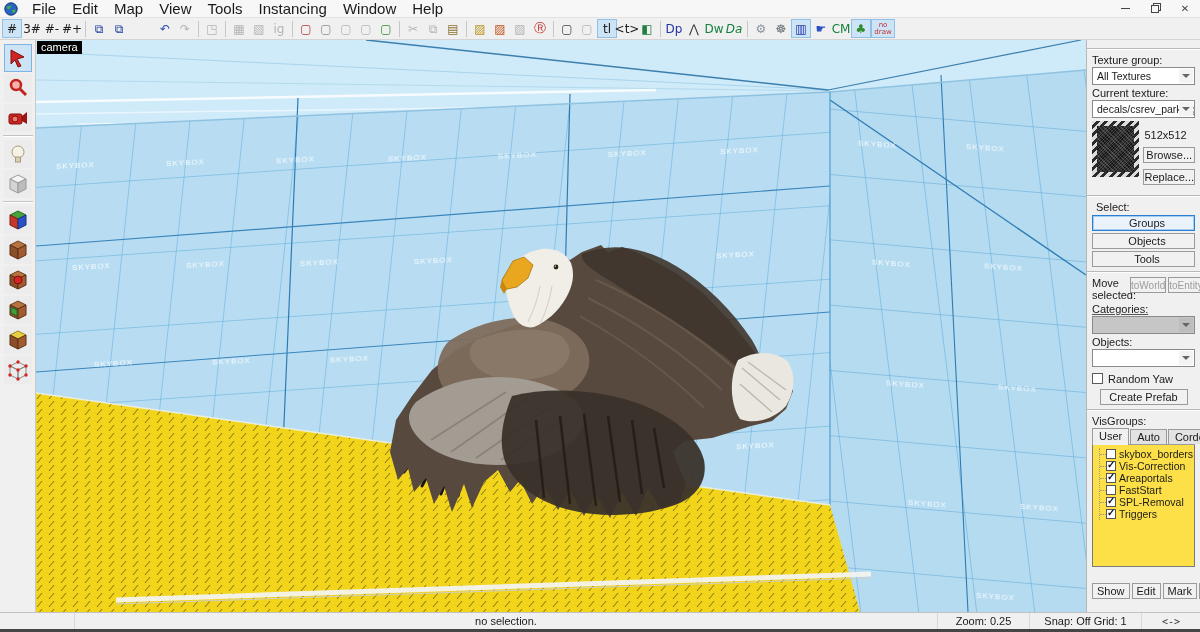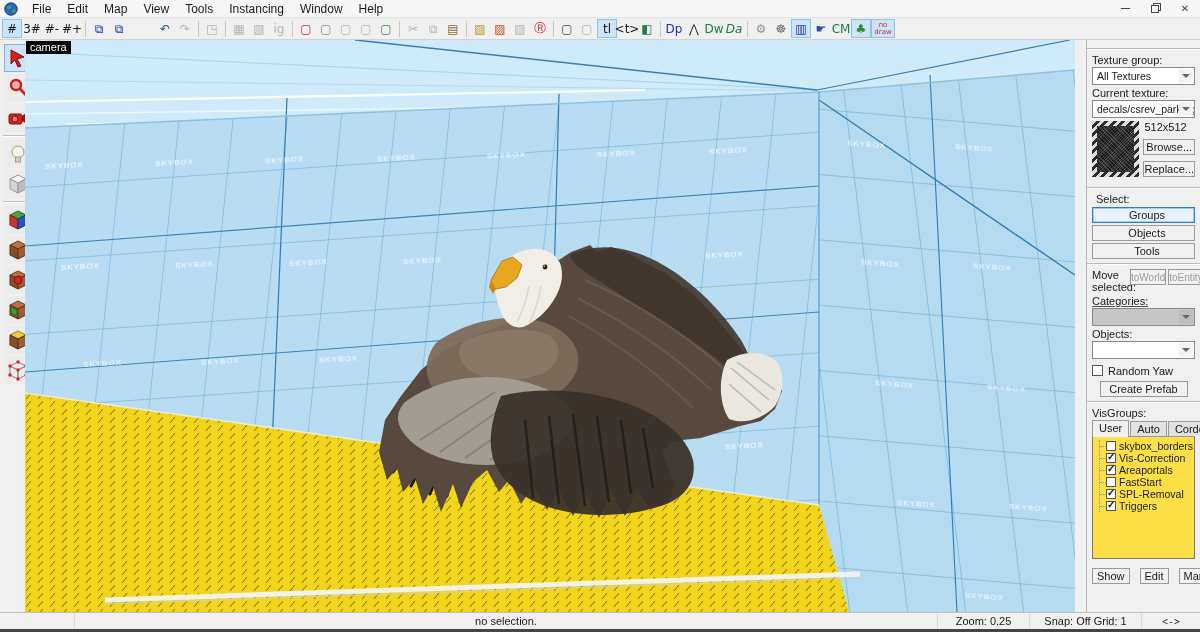--- a/index.html
+++ b/index.html
@@ -3,21 +3,21 @@
 <meta charset="utf-8">
 <style>
   html,body{margin:0;padding:0;width:1200px;height:632px;overflow:hidden;
     font-family:"Liberation Sans",sans-serif;font-size:11px;background:#f0f0f0;color:#1a1a1a;}
   *{box-sizing:border-box;}
 
   
   .menubar{position:absolute;left:0;top:0;width:1200px;height:18px;background:#f7f7f7;
     display:flex;align-items:center;border-bottom:1px solid #e3e3e3;}
   .appicon{width:14px;height:14px;margin:0 6px 0 4px;}
-  .menu-item{padding:0 8px;font-size:12px;line-height:18px;cursor:default;}
+  .menu-item{padding:0 8px;font-size:15px;line-height:18px;cursor:default;}
   .win-controls{margin-left:auto;display:flex;height:18px;}
   .wbtn{width:30px;height:18px;display:flex;align-items:center;justify-content:center;color:#444;font-size:10px;}
   .wbtn .ming{width:9px;border-bottom:1px solid #444;height:1px;}
   .wbtn .restg{width:8px;height:8px;border:1px solid #444;box-shadow:2px -2px 0 -1px #f7f7f7,2px -2px 0 0 #444;}
 
   
   .toolbar{position:absolute;left:0;top:18px;width:1200px;height:22px;background:#f0f0f0;
     border-bottom:1px solid #d4d4d4;display:flex;align-items:center;padding-left:2px;}
   .tbtn{width:20px;height:19px;display:flex;align-items:center;justify-content:center;
     font-family:"DejaVu Sans",sans-serif;font-size:12px;border:1px solid transparent;margin:0;color:#222;}
@@ -29,21 +29,21 @@
 
   
   .toolcol{position:absolute;left:0;top:40px;width:36px;height:572px;background:#f0f0f0;
     border-right:1px solid #c9c9c9;display:flex;flex-direction:column;align-items:center;padding-top:3px;}
   .tool{width:28px;height:28px;margin:1px 0;border:1px solid transparent;display:flex;
     align-items:center;justify-content:center;background:#ececec;}
   .tool.active{background:#cde4f7;border-color:#7db4e4;}
   .tgroove{width:30px;height:2px;border-top:1px solid #c2c2c2;border-bottom:1px solid #fff;margin:2px 0;}
 
   
-  .viewport{position:absolute;left:25px;top:40px;width:919px;height:572px;background:#bfe0f2;}
+  .viewport{position:absolute;left:36px;top:40px;width:919px;height:572px;background:#bfe0f2;}
   .cam-label{position:absolute;left:1px;top:1px;background:#000;color:#fff;padding:0 4px;
     font-size:11px;line-height:13px;z-index:5;}
 
   
   .rpanel{position:absolute;left:1086px;top:40px;width:114px;height:572px;background:#f0f0f0;
     border-left:1px solid #b6b6b6;padding:4px 5px 0 5px;font-size:11px;}
   .groove{height:2px;border-top:1px solid #b9b9b9;border-bottom:1px solid #fdfdfd;margin:4px -5px;}
   .rlabel{margin:2px 0 1px 0;}
   .combo{position:relative;background:#fff;border:1px solid #8a8a8a;height:18px;display:flex;
     align-items:center;padding:0 17px 0 4px;white-space:nowrap;overflow:hidden;font-size:10.5px;}
@@ -52,21 +52,21 @@
   .combo .arr::after{content:"";border:4px solid transparent;border-top:4px solid #666;margin-top:4px;}
   .combo.disabled{background:#c6c6c6;}
   .combo.disabled .arr{background:#bdbdbd;}
   .texrow{display:flex;margin-top:3px;}
   .texpreview{width:56px;height:56px;padding:5px;
     background:repeating-linear-gradient(135deg,#dcdcdc 0 3px,#2b2b2b 3px 6px);}
   .texinner{width:100%;height:100%;background:
     repeating-linear-gradient(45deg,rgba(150,150,150,.30) 0 1px,transparent 1px 3px),
     repeating-linear-gradient(-45deg,rgba(220,220,220,.18) 0 1px,transparent 1px 2px),#151515;}
   .texside{display:flex;flex-direction:column;margin-left:4px;flex:1;}
-  .texsize{margin:0 0 6px 1px;}
+  .texsize{margin:8px 0 6px 1px;}
   .pbtn{background:#f1f1f1;border:1px solid #9a9a9a;height:16px;display:flex;align-items:center;
     justify-content:center;font-size:11px;margin-bottom:6px;}
   .pbtn.wide{width:100%;margin:2px 0;padding-left:7px;}
   .pbtn.focused{border:1px solid #2a7fd4;box-shadow:inset 0 0 0 1px #a6cdef;background:#eaf3fc;}
   .pbtn.disabled{color:#9c9c9c;}
   .movrow{display:flex;align-items:flex-start;}
   .movlabel{width:38px;line-height:12px;}
   .movbtns{display:flex;flex:1;gap:2px;}
   .movbtns .pbtn{flex:1;margin-bottom:0;font-size:10px;}
   .chkrow{display:flex;margin:6px 0 4px 0;}
@@ -76,21 +76,21 @@
   .tab{border:1px solid #9a9a9a;border-bottom:none;background:#e2e2e2;padding:1px 6px 1px 6px;
     margin-right:1px;font-size:11px;}
   .tab.active{background:#f0f0f0;padding-bottom:3px;margin-bottom:-1px;}
   .vg-list{background:#fde047;border:1px solid #7a7a7a;border-top:none;height:122px;padding:3px 0 0 3px;overflow:hidden;}
   .vg-tree{border-left:1px dotted #999;margin-left:3px;}
   .vg-row{display:flex;align-items:center;height:12px;margin-bottom:0px;}
   .vg-branch{width:6px;border-top:1px dotted #999;height:0;}
   .vg-check{width:10px;height:10px;border:1px solid #555;background:#fff;position:relative;margin-right:3px;flex:none;}
   .vg-check.checked::after{content:"\2713";position:absolute;top:-3px;left:0;font-size:10px;font-weight:bold;color:#101010;}
   .vg-label{white-space:nowrap;font-size:10.5px;}
-  .vgbtns{display:flex;margin-top:9px;gap:10px;}
+  .vgbtns{display:flex;margin-top:16px;gap:2px;}
   .vgbtns .pbtn{margin-bottom:0;padding:0 4px;}
   .vgbtns .arrowbtn{width:14px;font-family:"DejaVu Sans",sans-serif;font-weight:bold;}
 
   
   .statusbar{position:absolute;left:0;top:612px;width:1200px;height:17px;background:#f0f0f0;
     border-top:1px solid #c2c2c2;display:flex;align-items:center;}
   .seg{height:100%;display:flex;align-items:center;justify-content:center;border-right:1px solid #d9d9d9;}
   .seg.s0{width:75px;}
   .seg.s1{flex:1;}
   .seg.s2{width:92px;}

